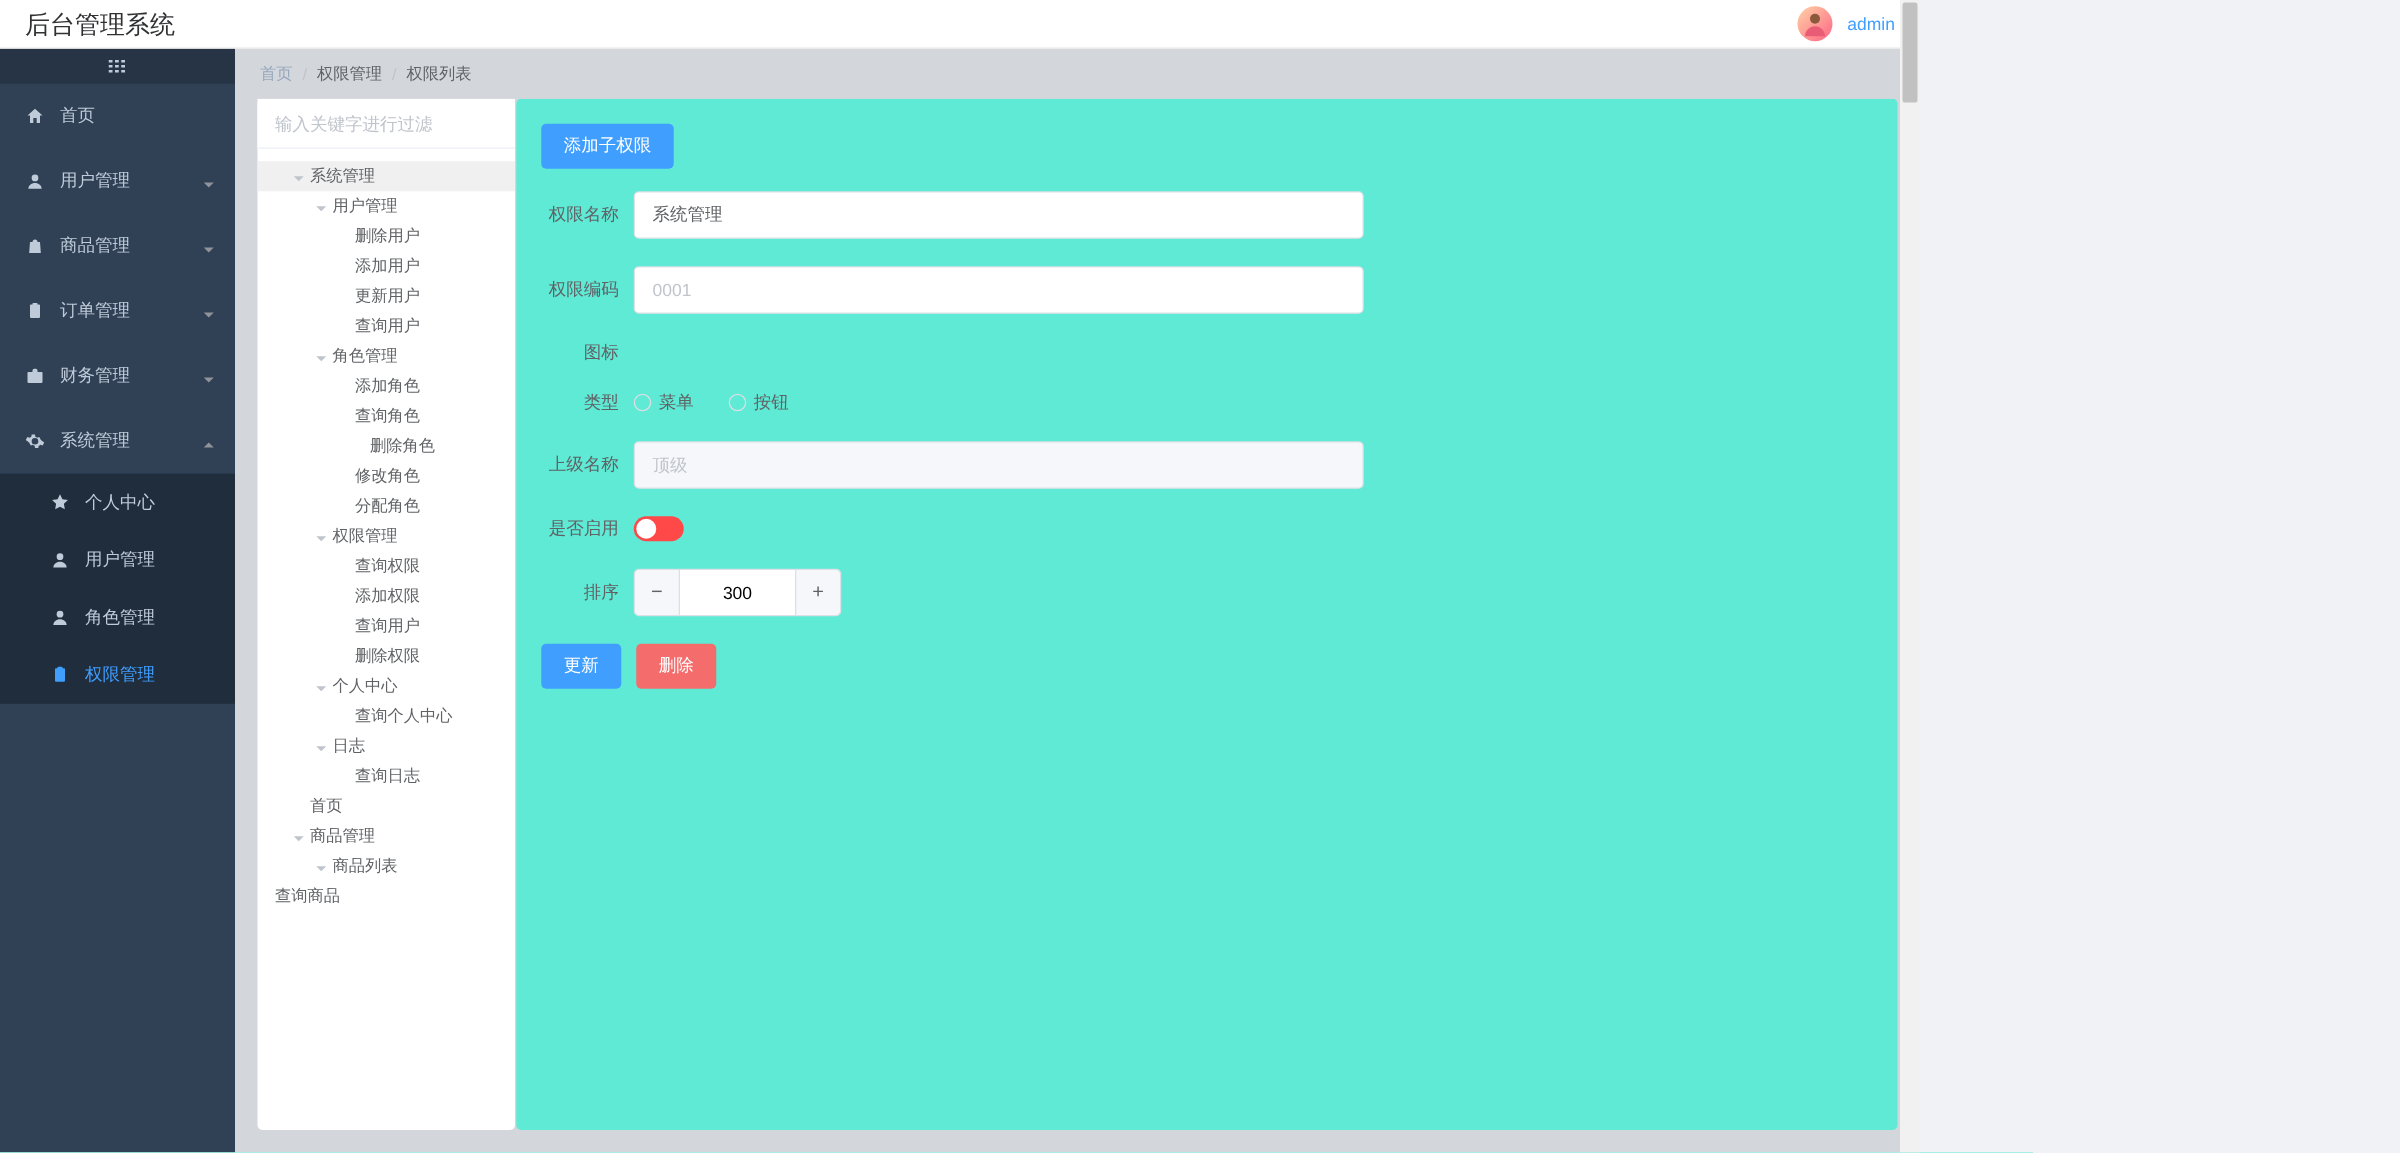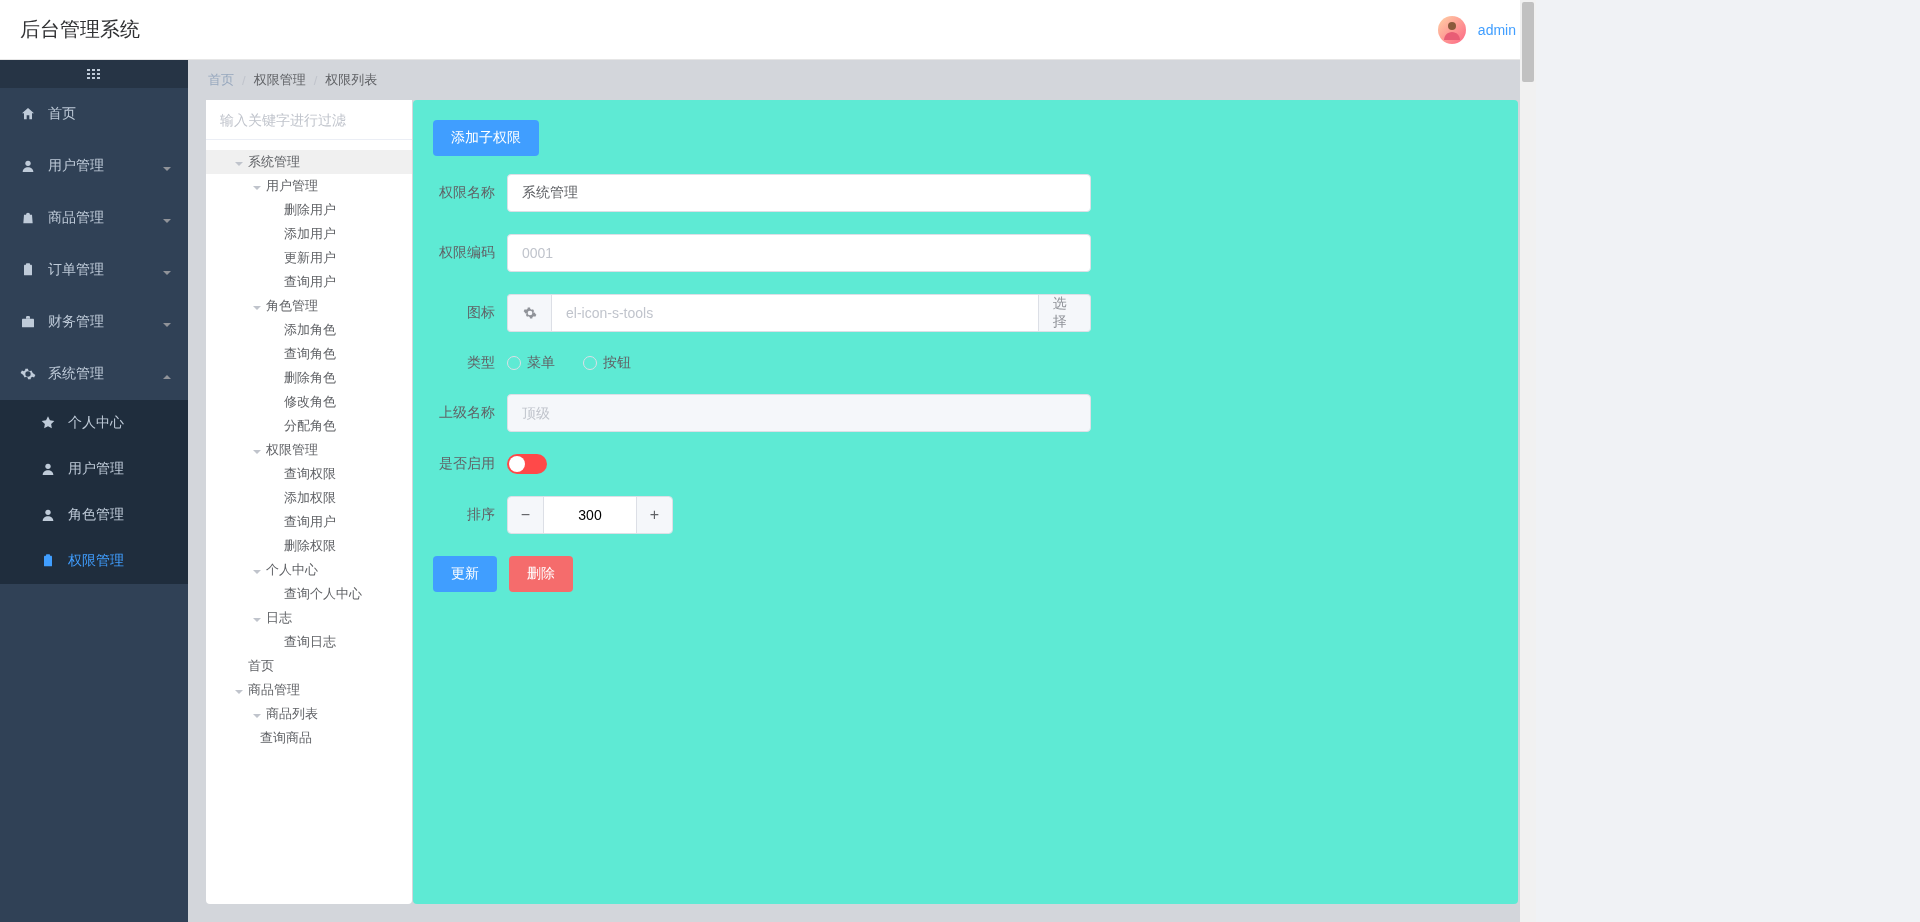--- a/index.html
+++ b/index.html
@@ -1,21 +1,21 @@
 <!DOCTYPE html>
 <html><head>
 <meta charset="utf-8">
 <style>
 * { margin: 0; padding: 0; box-sizing: border-box; }
 body { font-family: "Helvetica Neue", Helvetica, "PingFang SC", "Microsoft YaHei", Arial, sans-serif; font-size: 14px; color: #606266; background: #f0f2f5; }
 
 .app { display: flex; flex-direction: column; height: 922px; width: 1536px; position: relative; }
 
 
-.header { height: 60px; background: #fff; display: flex; align-items: center; justify-content: space-between; padding: 0 20px; border-bottom: 1px solid #e6e6e6; }
+.header { height: 39px; background: #fff; display: flex; align-items: center; justify-content: space-between; padding: 0 20px; border-bottom: 1px solid #e6e6e6; }
 .header-title { font-size: 20px; color: #303133; }
 .header-user { display: flex; align-items: center; gap: 12px; }
 .avatar { width: 28px; height: 28px; border-radius: 50%; background: linear-gradient(135deg,#ffd3a5,#fd6585); display: flex; align-items: center; justify-content: center; overflow: hidden; }
 .avatar svg { width: 24px; height: 24px; }
 .username { color: #409eff; }
 
 
 .body { display: flex; flex: 1; overflow: hidden; }
 
 
@@ -267,21 +267,21 @@
                     <path d="M3 1l4 4-4 4z"></path>
                   </svg></span>
                 <span>添加角色</span>
               </div>
               <div class="tree-node" style="padding-left: 64px;">
                 <span class="tree-caret hidden"><svg viewBox="0 0 10 10">
                     <path d="M3 1l4 4-4 4z"></path>
                   </svg></span>
                 <span>查询角色</span>
               </div>
-              <div class="tree-node" style="padding-left: 64px;">
+              <div class="tree-node" style="padding-left: 64px; margin-left: 12px;">
                 <span class="tree-caret hidden"><svg viewBox="0 0 10 10">
                     <path d="M3 1l4 4-4 4z"></path>
                   </svg></span>
                 <span>删除角色</span>
               </div>
               <div class="tree-node" style="padding-left: 64px;">
                 <span class="tree-caret hidden"><svg viewBox="0 0 10 10">
                     <path d="M3 1l4 4-4 4z"></path>
                   </svg></span>
                 <span>修改角色</span>
@@ -357,21 +357,21 @@
                     <path d="M3 1l4 4-4 4z"></path>
                   </svg></span>
                 <span>商品管理</span>
               </div>
               <div class="tree-node" style="padding-left: 46px;">
                 <span class="tree-caret open"><svg viewBox="0 0 10 10">
                     <path d="M3 1l4 4-4 4z"></path>
                   </svg></span>
                 <span>商品列表</span>
               </div>
-              <div class="tree-node" style=" margin-left: 40px;">
+              <div class="tree-node" style="">
                 <span class="tree-caret hidden"><svg viewBox="0 0 10 10">
                     <path d="M3 1l4 4-4 4z"></path>
                   </svg></span>
                 <span>查询商品</span>
               </div>
             </div>
         </div>
 
         <div class="form-panel">
           <button class="btn btn-primary">添加子权限</button>
@@ -379,31 +379,20 @@
             <div class="form-row">
               <div class="form-label">权限名称</div>
               <div class="form-control"><input class="input" value="系统管理" style=""></div>
             </div>
             <div class="form-row">
               <div class="form-label">权限编码</div>
               <div class="form-control"><input class="input" placeholder="0001" style=""></div>
             </div>
             <div class="form-row">
               <div class="form-label">图标</div>
-              <div class="form-control">
-                <div class="input-group">
-                  <div class="input-prepend">
-                    <svg width="14" height="14" viewBox="0 0 24 24" fill="#909399">
-                        <path d="M12 8a4 4 0 100 8 4 4 0 000-8zm9 4a9 9 0 01-.1 1.3l2.1 1.6-2 3.5-2.5-1a7 7 0 01-2.2 1.3l-.4 2.6h-4l-.4-2.6a7 7 0 01-2.2-1.3l-2.5 1-2-3.5 2.1-1.6A9 9 0 013 12a9 9 0 01.1-1.3L1 9.1l2-3.5 2.5 1a7 7 0 012.2-1.3L8.1 2.7h4l.4 2.6a7 7 0 012.2 1.3l2.5-1 2 3.5-2.1 1.6A9 9 0 0121 12z"></path>
-                      </svg>
-                  </div>
-                  <input class="input" placeholder="el-icon-s-tools" style="">
-                  <div class="input-append">选择</div>
-                </div>
-              </div>
             </div>
             <div class="form-row">
               <div class="form-label">类型</div>
               <div class="form-control">
                 <div class="radio-group">
                   <label class="radio">
                       <span class="radio-circle"></span>
                       <span>菜单</span>
                     </label>
                   <label class="radio">

